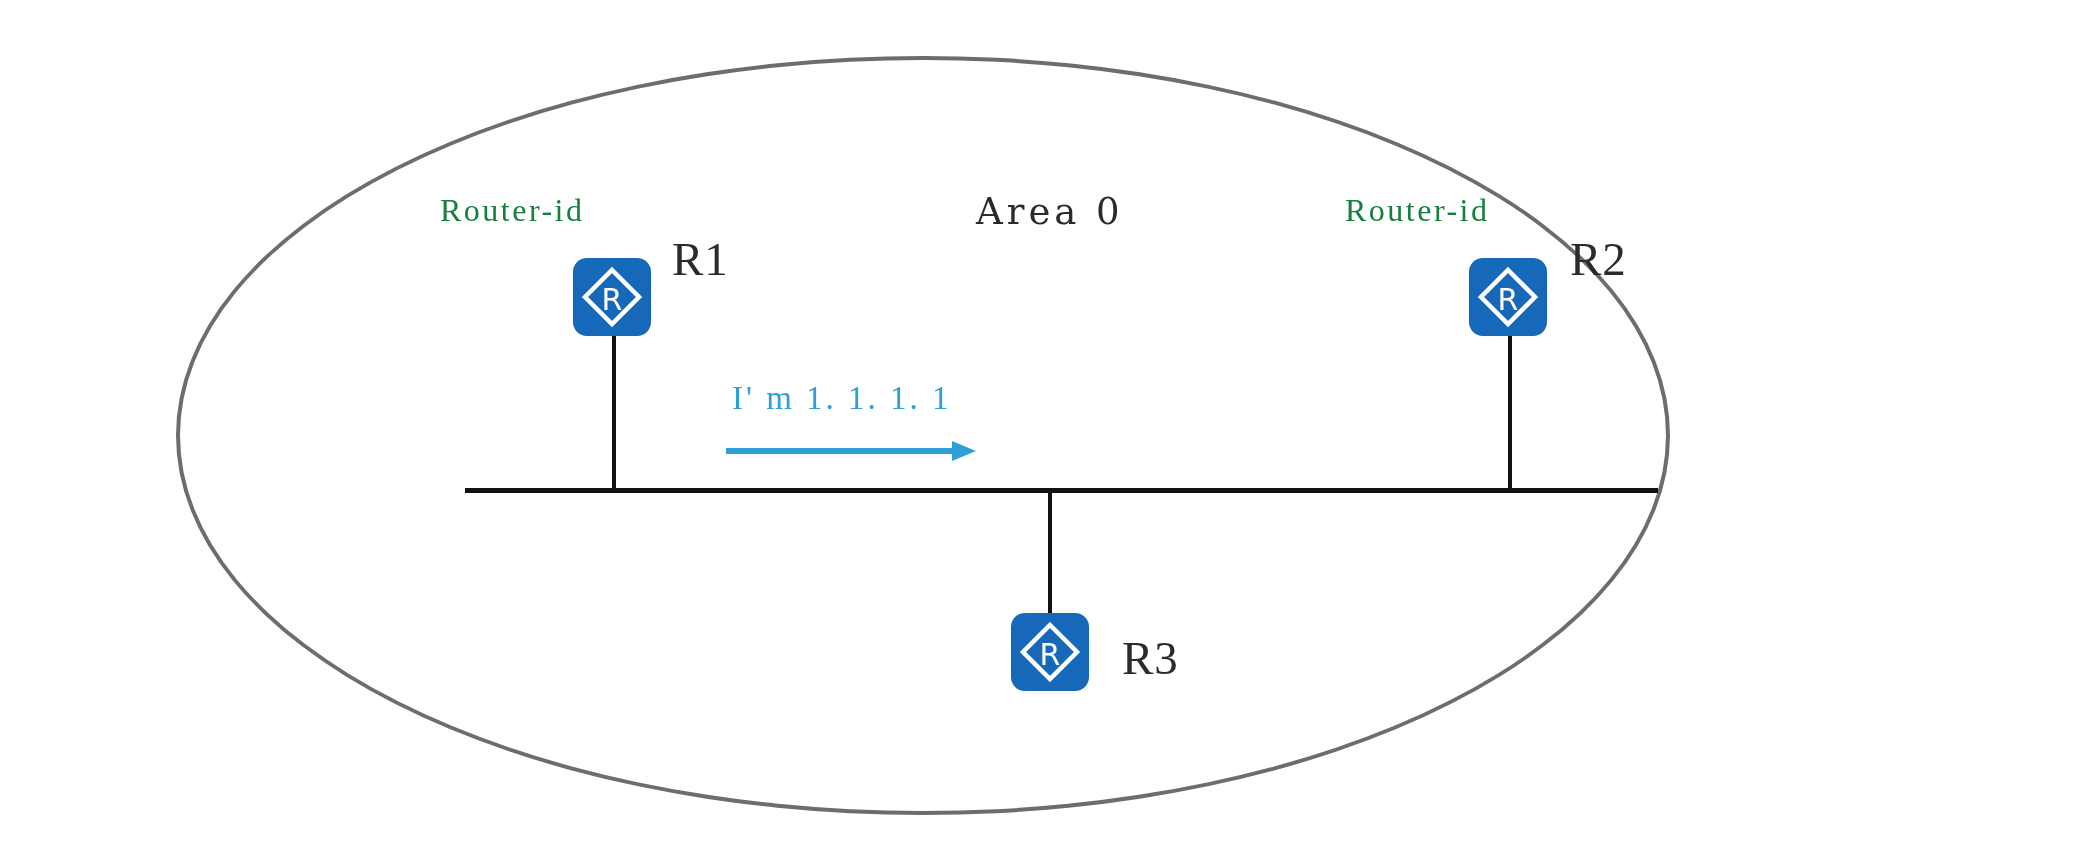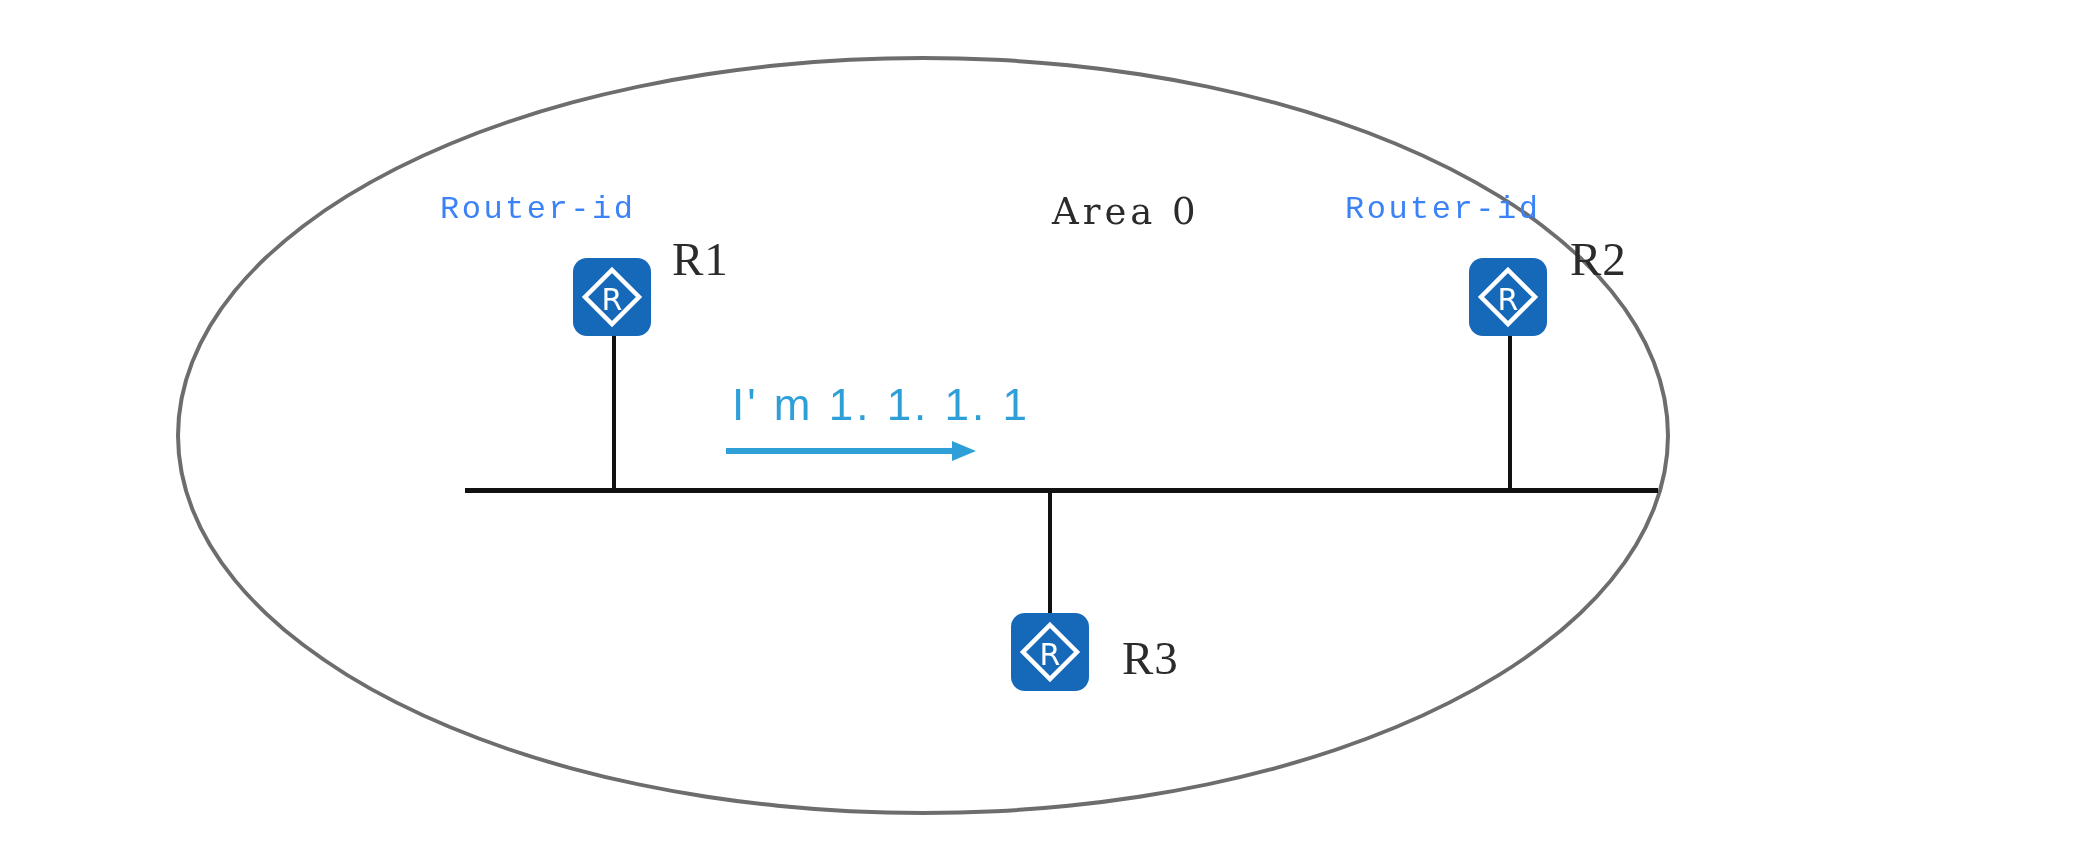--- a/index.html
+++ b/index.html
@@ -28,40 +28,40 @@
   .area-label {
     position: absolute;
     color: #2b2b2b;
     font-family: "DejaVu Serif", "Liberation Serif", serif;
     font-size: 37px;
     letter-spacing: 4px;
     white-space: nowrap;
   }
   .routerid-label {
     position: absolute;
-    color: #3b82f6;
-    font-family: Liberation Mono, monospace;
+    color: #15803d;
+    font-family: Liberation Serif, serif;
     font-size: 32px;
     line-height: 44px;
     letter-spacing: 2.5px;
     white-space: nowrap;
   }
   .router-name {
     position: absolute;
     color: #2b2b2b;
     font-family: Liberation Serif, serif;
     font-size: 47px;
     letter-spacing: 1px;
     white-space: nowrap;
   }
   .hello-label {
     position: absolute;
     color: #2f9fd8;
-    font-family: Liberation Sans, sans-serif;
-    font-size: 44px;
+    font-family: Liberation Serif, serif;
+    font-size: 33px;
     letter-spacing: 3px;
     white-space: nowrap;
   }
   .router-icon {
     position: absolute;
     width: 78px;
     height: 78px;
     background: #1668b8;
     border-radius: 14px;
     box-sizing: border-box;
@@ -78,21 +78,21 @@
   }
   .arrow-wrap { position: absolute; }
 </style>
 </head>
 <body>
 
 <div id="canvas">
 
   <div id="area-ellipse"></div>
 
-  <div class="area-label" style="left:1052px; top:190px;">Area 0</div>
+  <div class="area-label" style="left:976px; top:190px;">Area 0</div>
 
   <div class="bus-line" style="left:465px; top:488px; width:1193px; height:5px;"></div>
 
   <div class="link-v" style="left:612px; top:334px; height:156px;"></div>
 
   <div class="link-v" style="left:1508px; top:334px; height:156px;"></div>
 
   <div class="link-v" style="left:1048px; top:490px; height:125px;"></div>
 
   <div class="routerid-label" style="left:440px; top:188px;">

